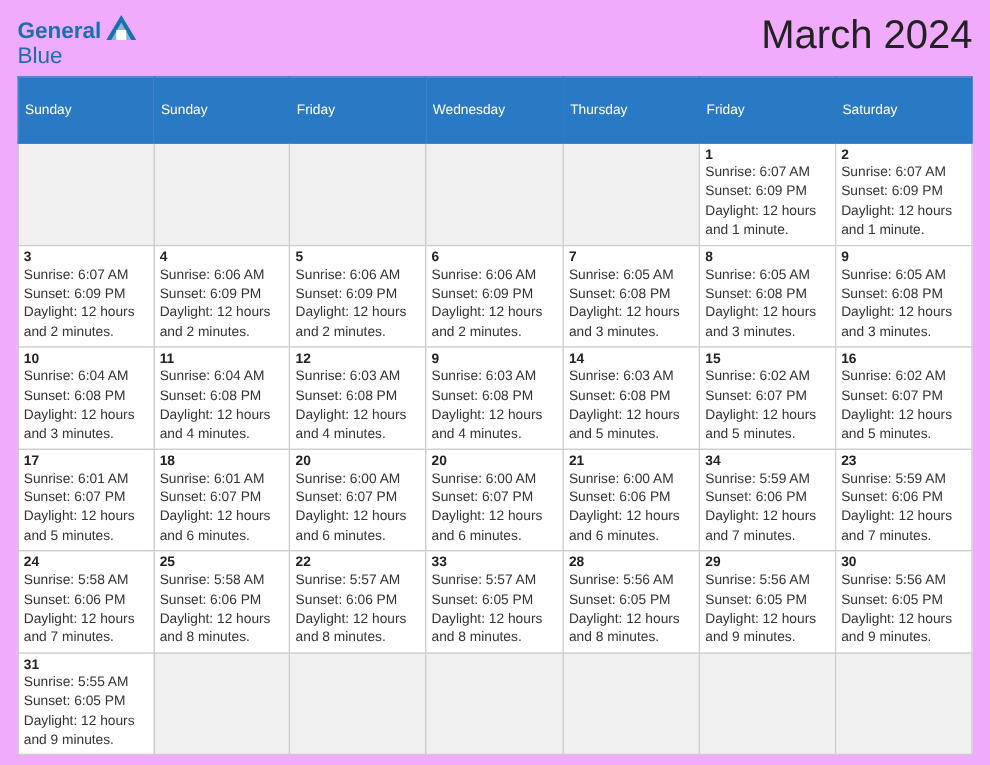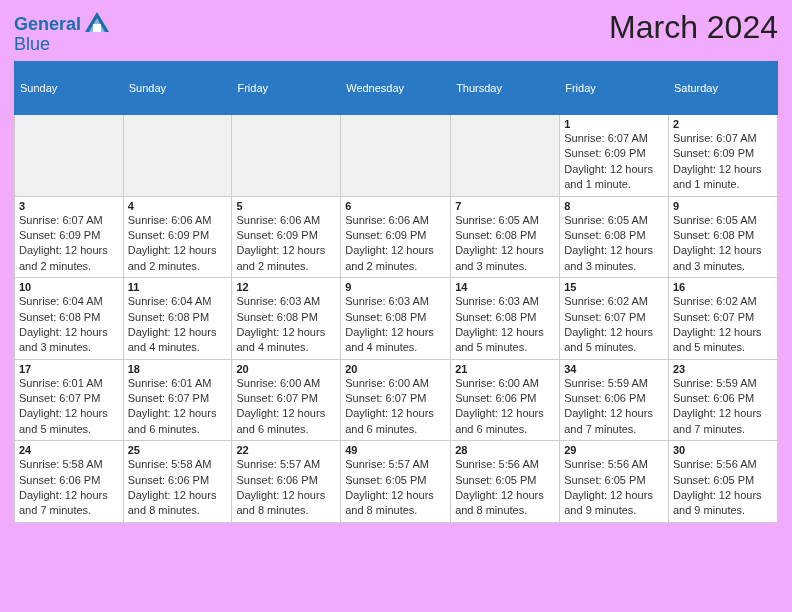--- a/index.html
+++ b/index.html
@@ -295,21 +295,21 @@
 Sunset: 6:06 PM
 Daylight: 12 hours and 8 minutes.</div>
           </td>
           <td>
             <span class="day-number">22</span>
             <div class="day-info" style="white-space: pre-line;">Sunrise: 5:57 AM
 Sunset: 6:06 PM
 Daylight: 12 hours and 8 minutes.</div>
           </td>
           <td>
-            <span class="day-number">49</span>
+            <span class="day-number">33</span>
             <div class="day-info" style="white-space: pre-line;">Sunrise: 5:57 AM
 Sunset: 6:05 PM
 Daylight: 12 hours and 8 minutes.</div>
           </td>
           <td>
             <span class="day-number">28</span>
             <div class="day-info" style="white-space: pre-line;">Sunrise: 5:56 AM
 Sunset: 6:05 PM
 Daylight: 12 hours and 8 minutes.</div>
           </td>
@@ -318,16 +318,30 @@
             <div class="day-info" style="white-space: pre-line;">Sunrise: 5:56 AM
 Sunset: 6:05 PM
 Daylight: 12 hours and 9 minutes.</div>
           </td>
           <td>
             <span class="day-number">30</span>
             <div class="day-info" style="white-space: pre-line;">Sunrise: 5:56 AM
 Sunset: 6:05 PM
 Daylight: 12 hours and 9 minutes.</div>
           </td>
+        </tr>
+        <tr>
+          <td class="last-row">
+            <span class="day-number">31</span>
+            <div class="day-info" style="white-space: pre-line;">Sunrise: 5:55 AM
+Sunset: 6:05 PM
+Daylight: 12 hours and 9 minutes.</div>
+          </td>
+          <td class="empty last-row"></td>
+          <td class="empty last-row"></td>
+          <td class="empty last-row"></td>
+          <td class="empty last-row"></td>
+          <td class="empty last-row"></td>
+          <td class="empty last-row"></td>
         </tr>
       </tbody>
   </table>
 </div>
 
 </body></html>

